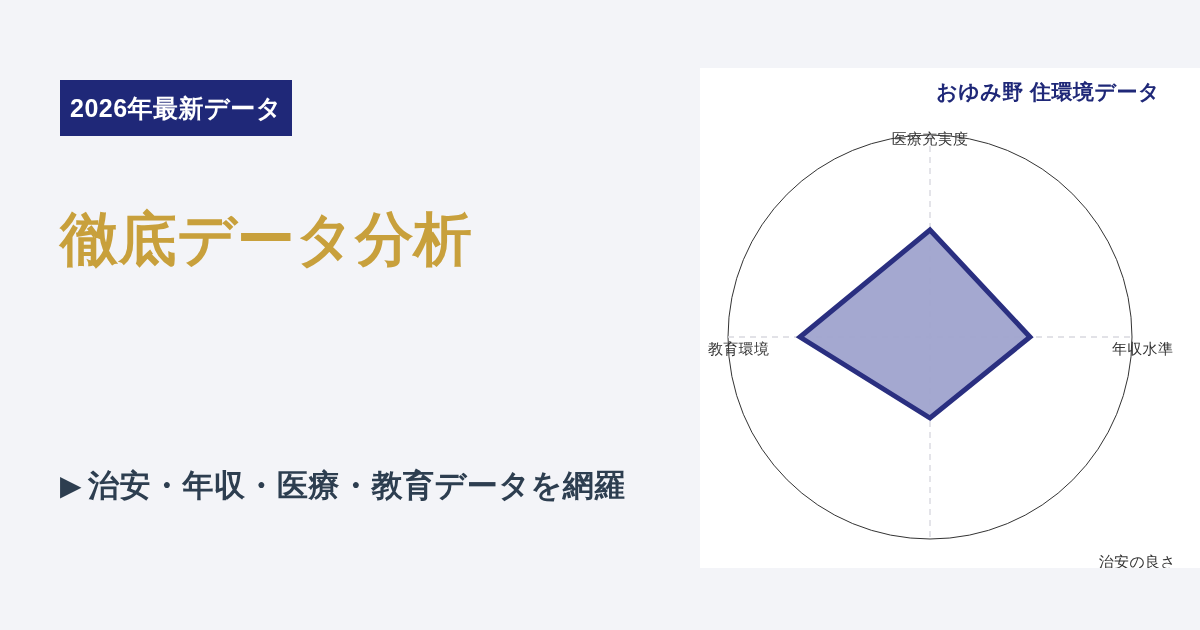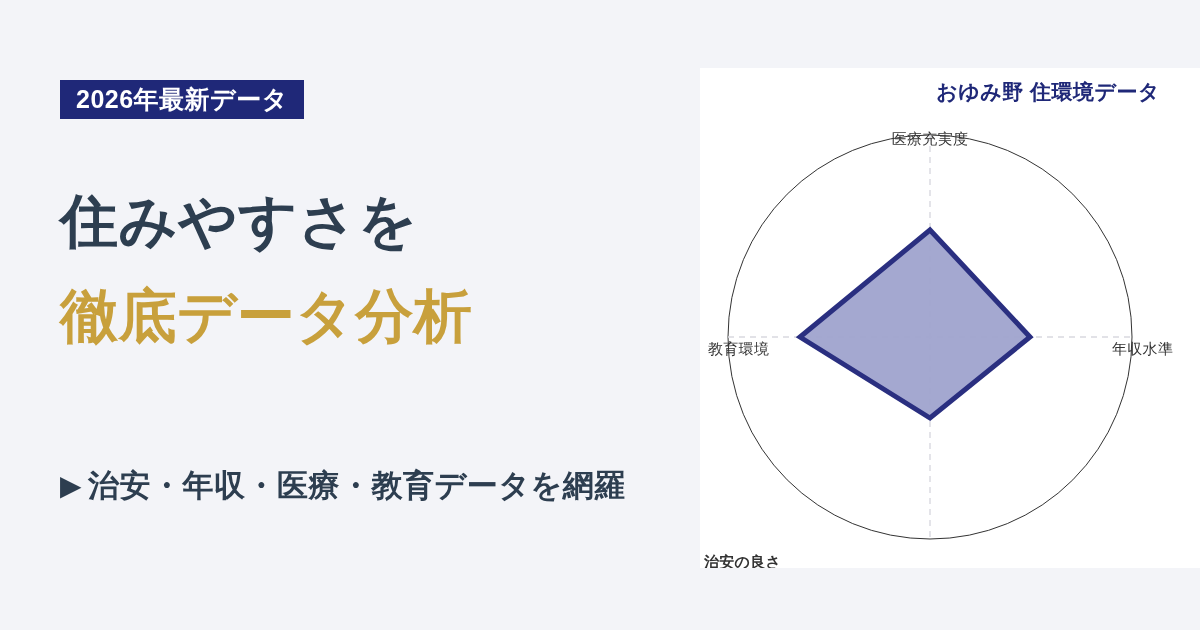--- a/index.html
+++ b/index.html
@@ -28,23 +28,23 @@
     left: 60px;
     top: 0;
     width: 660px;
     height: 630px;
   }
 
   .badge {
     position: absolute;
     left: 0;
     top: 80px;
-    height: 39px;
+    height: 56px;
     box-sizing: border-box;
-    padding: 0 16px;
+    padding: 0 10px;
     display: inline-flex;
     align-items: center;
     background: #1f2878;
     color: #ffffff;
     font-size: 25px;
     font-weight: bold;
     letter-spacing: 0.5px;
     line-height: 1;
     white-space: nowrap;
   }
@@ -118,35 +118,34 @@
   }
   .axis-label {
     position: absolute;
     font-size: 15px;
     color: #333333;
     white-space: nowrap;
     letter-spacing: 0.3px;
     margin-top: 17px;
   }
   .lbl-top    { left: 0;   top: 45px;  width: 460px; text-align: center; }
-  .lbl-bottom { left: 4px;   top: 468px; width: 460px; text-align: left; font-weight: bold; }
+  .lbl-bottom { left: 16px;   top: 468px; width: 460px; text-align: right; }
   .lbl-left   { left: 8px;  top: 255px; }
   .lbl-right  { left: 412px;top: 255px; }
 </style>
 </head>
 <body>
 
 <div id="ogp-card">
 
   <div class="left-col">
 
     <div class="badge">2026年最新データ</div>
 
     <div class="headline">
-      <span class="hl-line hl-dark">住みやすさを</span>
       <span class="hl-line hl-gold">徹底データ分析</span>
     </div>
 
     <div class="subline">
       <span class="tri-icon">▶</span>
       <span>治安・年収・医療・教育データを網羅</span>
     </div>
 
   </div>
 

